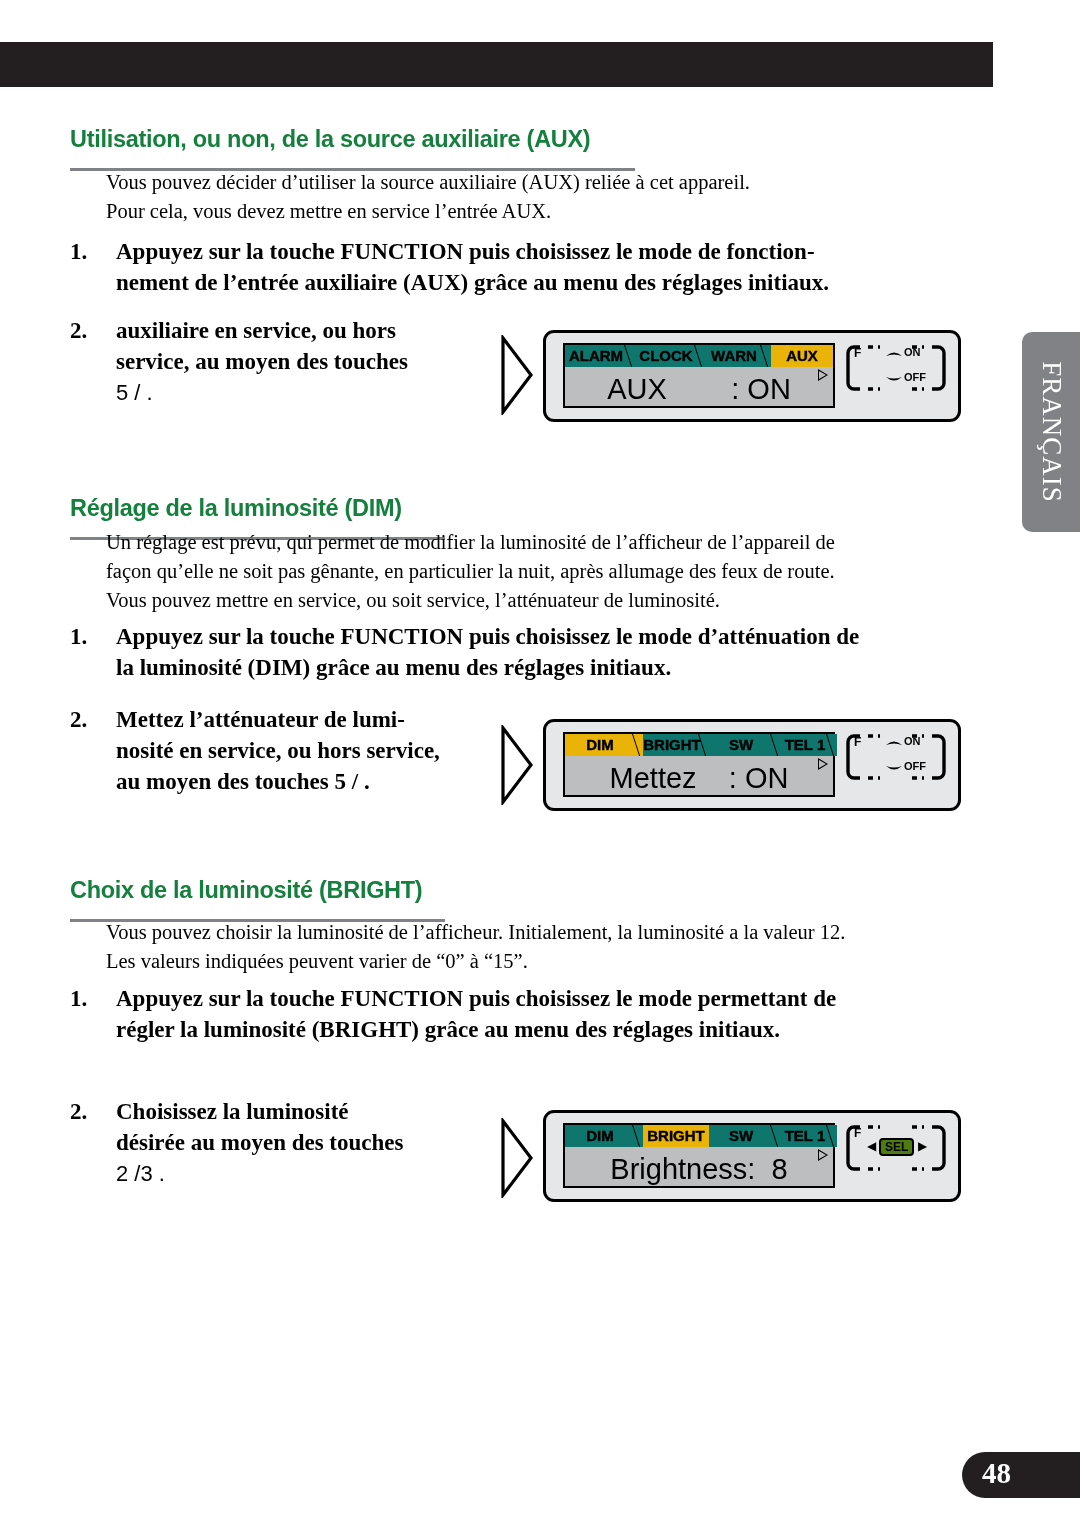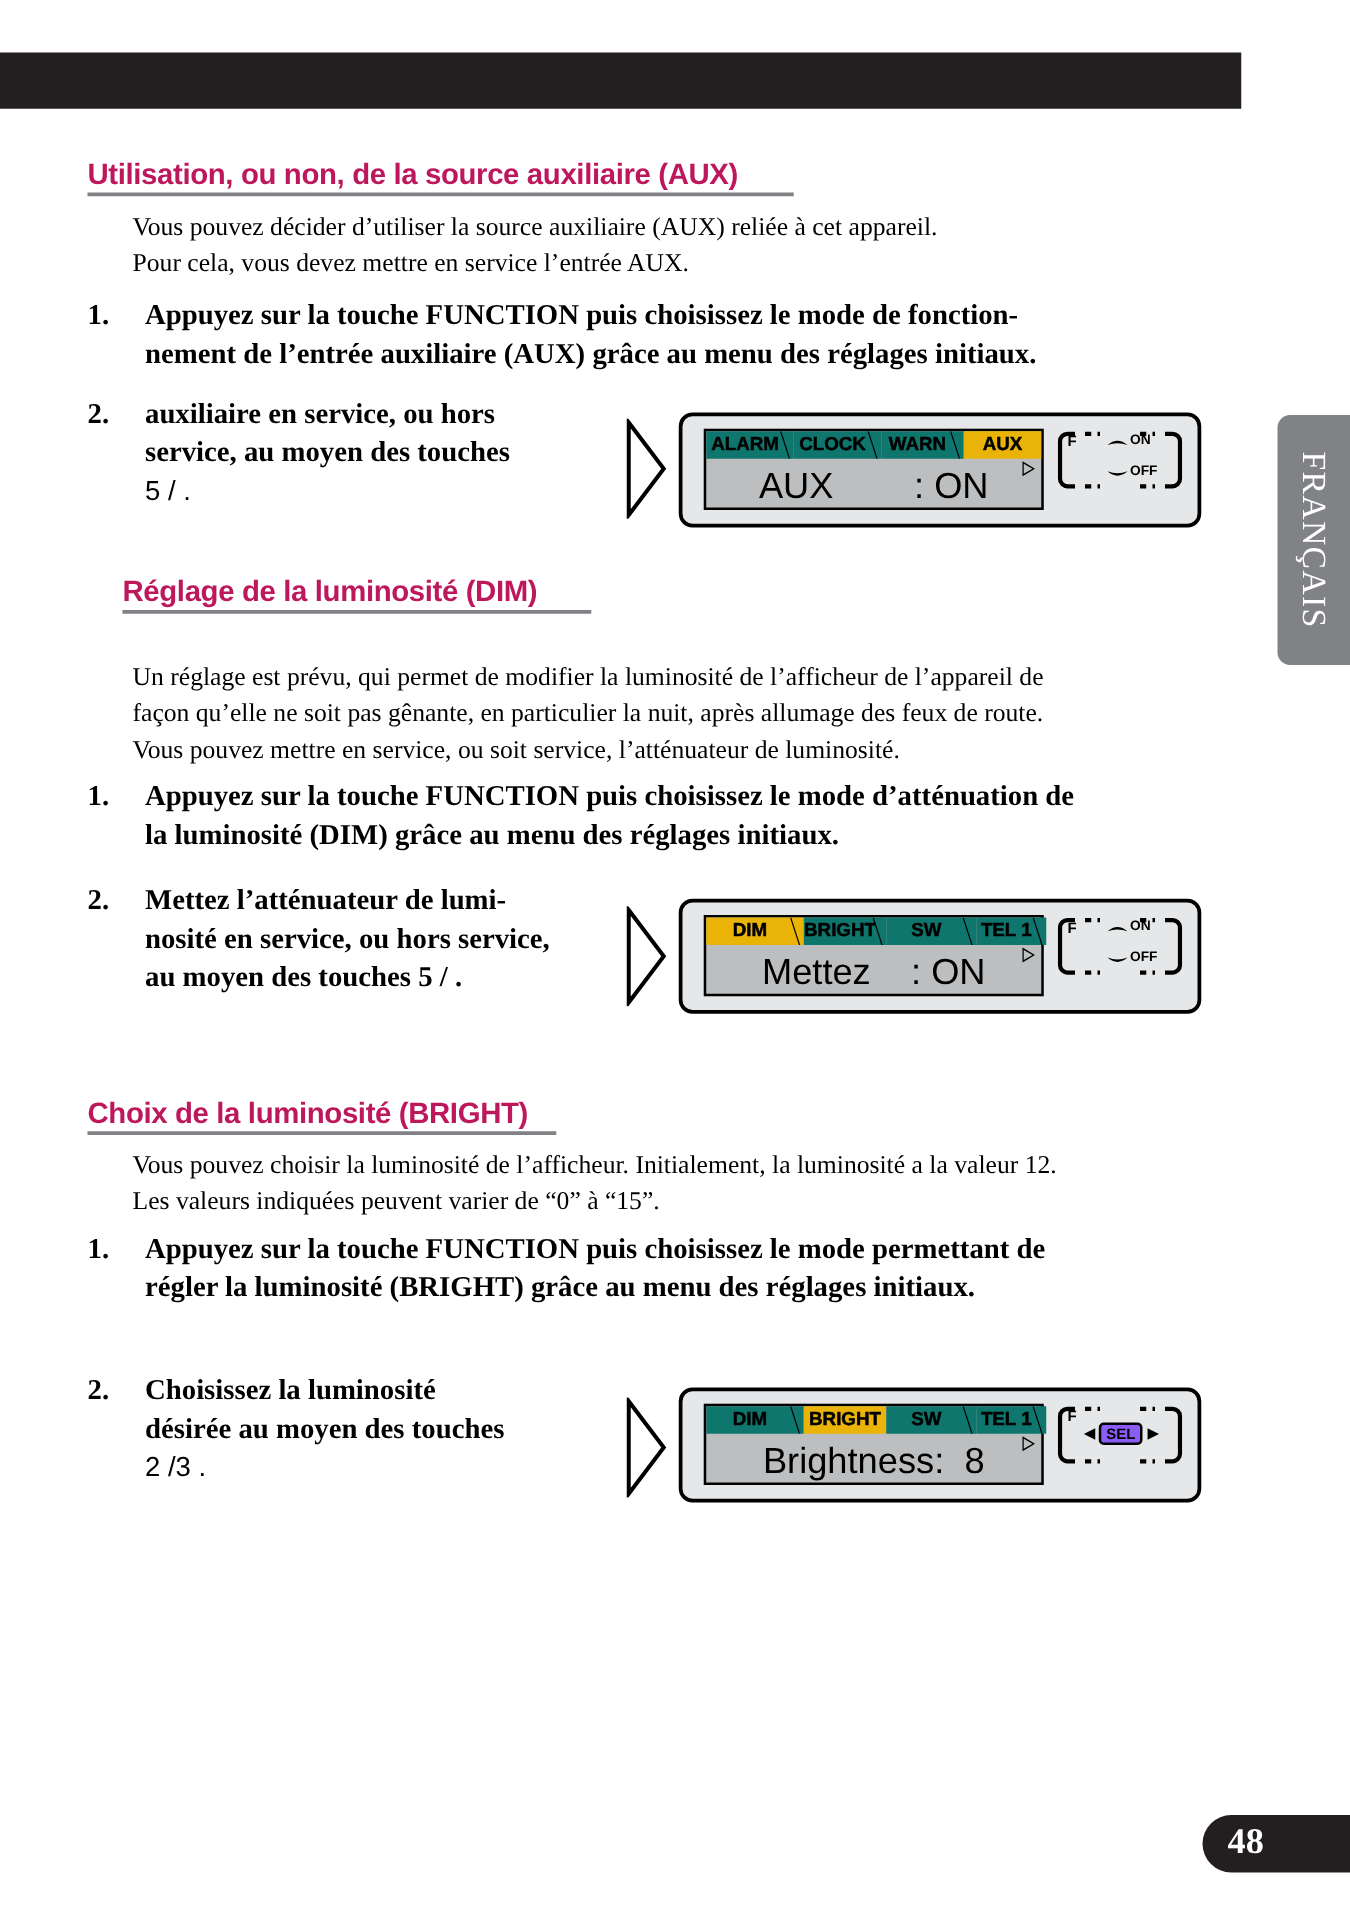--- a/index.html
+++ b/index.html
@@ -77,23 +77,23 @@
     height: 1533px;
   }
 
   
   .section-head {
     position: absolute;
     font-family: "Liberation Sans", sans-serif;
     font-weight: bold;
     font-size: 23.5px;
     letter-spacing: -0.3px;
-    color: #be185d;
+    color: #15803d;
     white-space: nowrap;
-    padding-bottom: 4px;
+    padding-bottom: 18px;
   }
   .section-head .rule {
     position: absolute;
     left: 0;
     bottom: 0;
     height: 3px;
     background: #808285;
   }
 
   
@@ -263,21 +263,21 @@
     position: absolute;
     left: 33px;
     top: 15px;
     border: 2px solid #000;
     border-radius: 4px;
     padding: 0 4px;
     font-family: "Liberation Sans", sans-serif;
     font-weight: bold;
     font-size: 12px;
     line-height: 14px;
-    background: #8b5cf6;
+    background: #4d7c0f;
   }
   .ctrlbox .lchev, .ctrlbox .rchev {
     position: absolute;
     top: 16px;
     font-size: 12px;
     line-height: 14px;
   }
   .ctrlbox .lchev { left: 21px; }
   .ctrlbox .rchev { left: 72px; }
 </style>
@@ -357,21 +357,21 @@
         <path d="M66 46 H78" stroke="#000" stroke-width="3.4" stroke-dasharray="5 5"></path>
         <path d="M40 13 q8 -7 16 0 q-8 -3 -16 0 z" fill="#000"></path>
         <path d="M40 34 q8 7 16 0 q-8 3 -16 0 z" fill="#000"></path>
       </svg>
       <span class="f-letter">F</span>
       <span class="onlabel">ON</span>
       <span class="offlabel">OFF</span>
     </div>
   </div>
 
-  <div class="section-head" style="left:70px; top:460px; width:375px;margin-left:28px;">
+  <div class="section-head" style="left:70px; top:495px; width:375px;">
     <span>Réglage de la luminosité (DIM)</span>
     <span class="rule" style="width:375px;"></span>
   </div>
 
   <div class="intro" style="left:106px; top:528px;">
     <div>Un réglage est prévu, qui permet de modifier la luminosité de l’afficheur de l’appareil de</div>
     <div>façon qu’elle ne soit pas gênante, en particulier la nuit, après allumage des feux de route.</div>
     <div>Vous pouvez mettre en service, ou soit service, l’atténuateur de luminosité.</div>
   </div>
 

